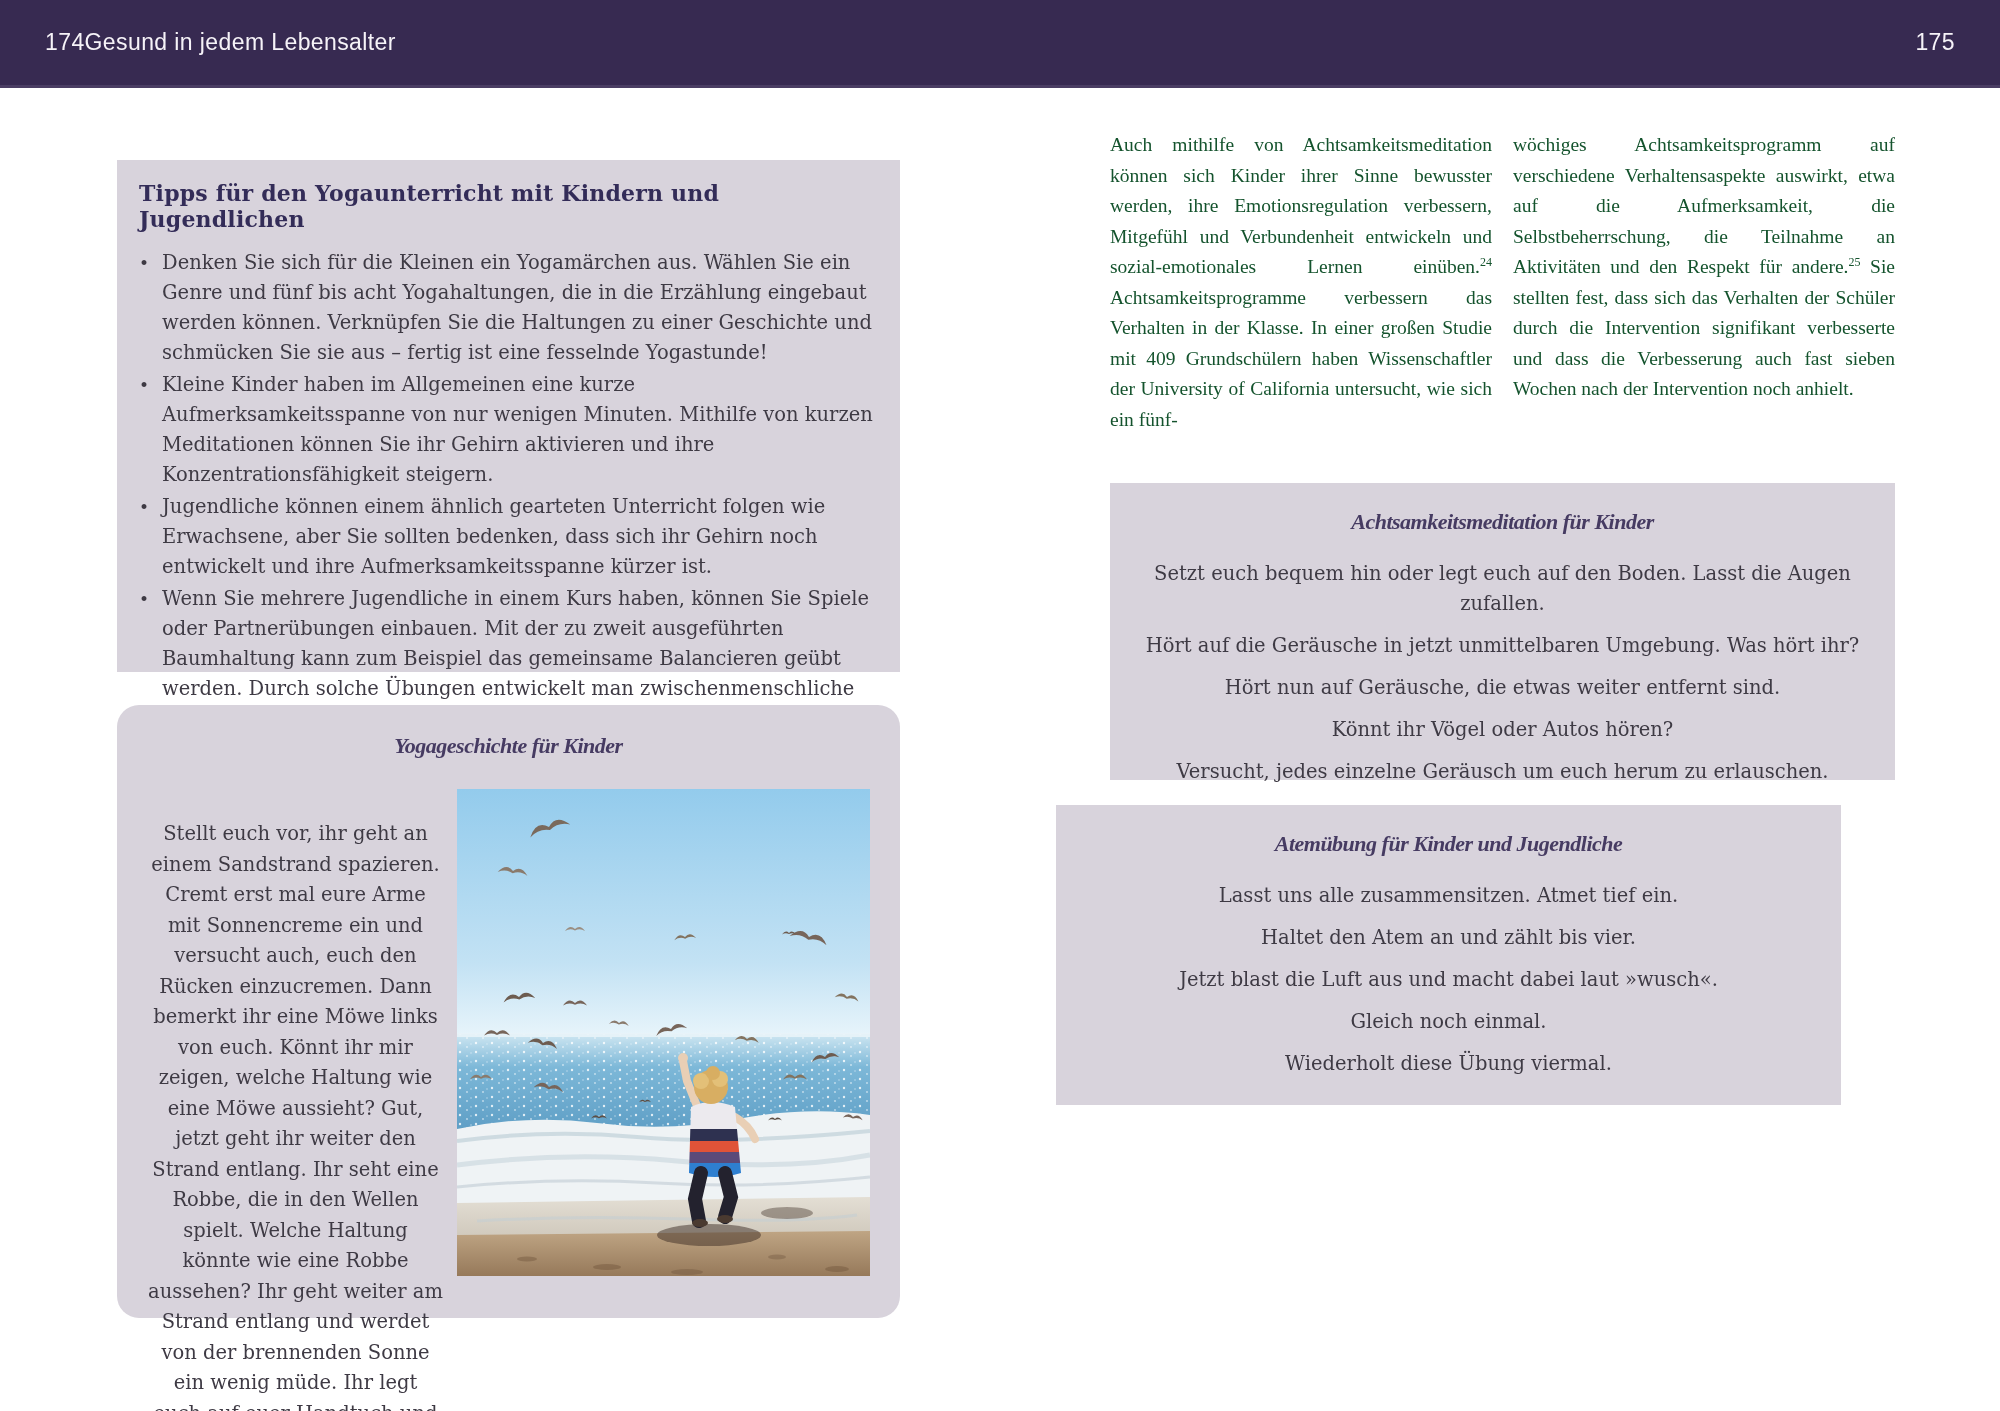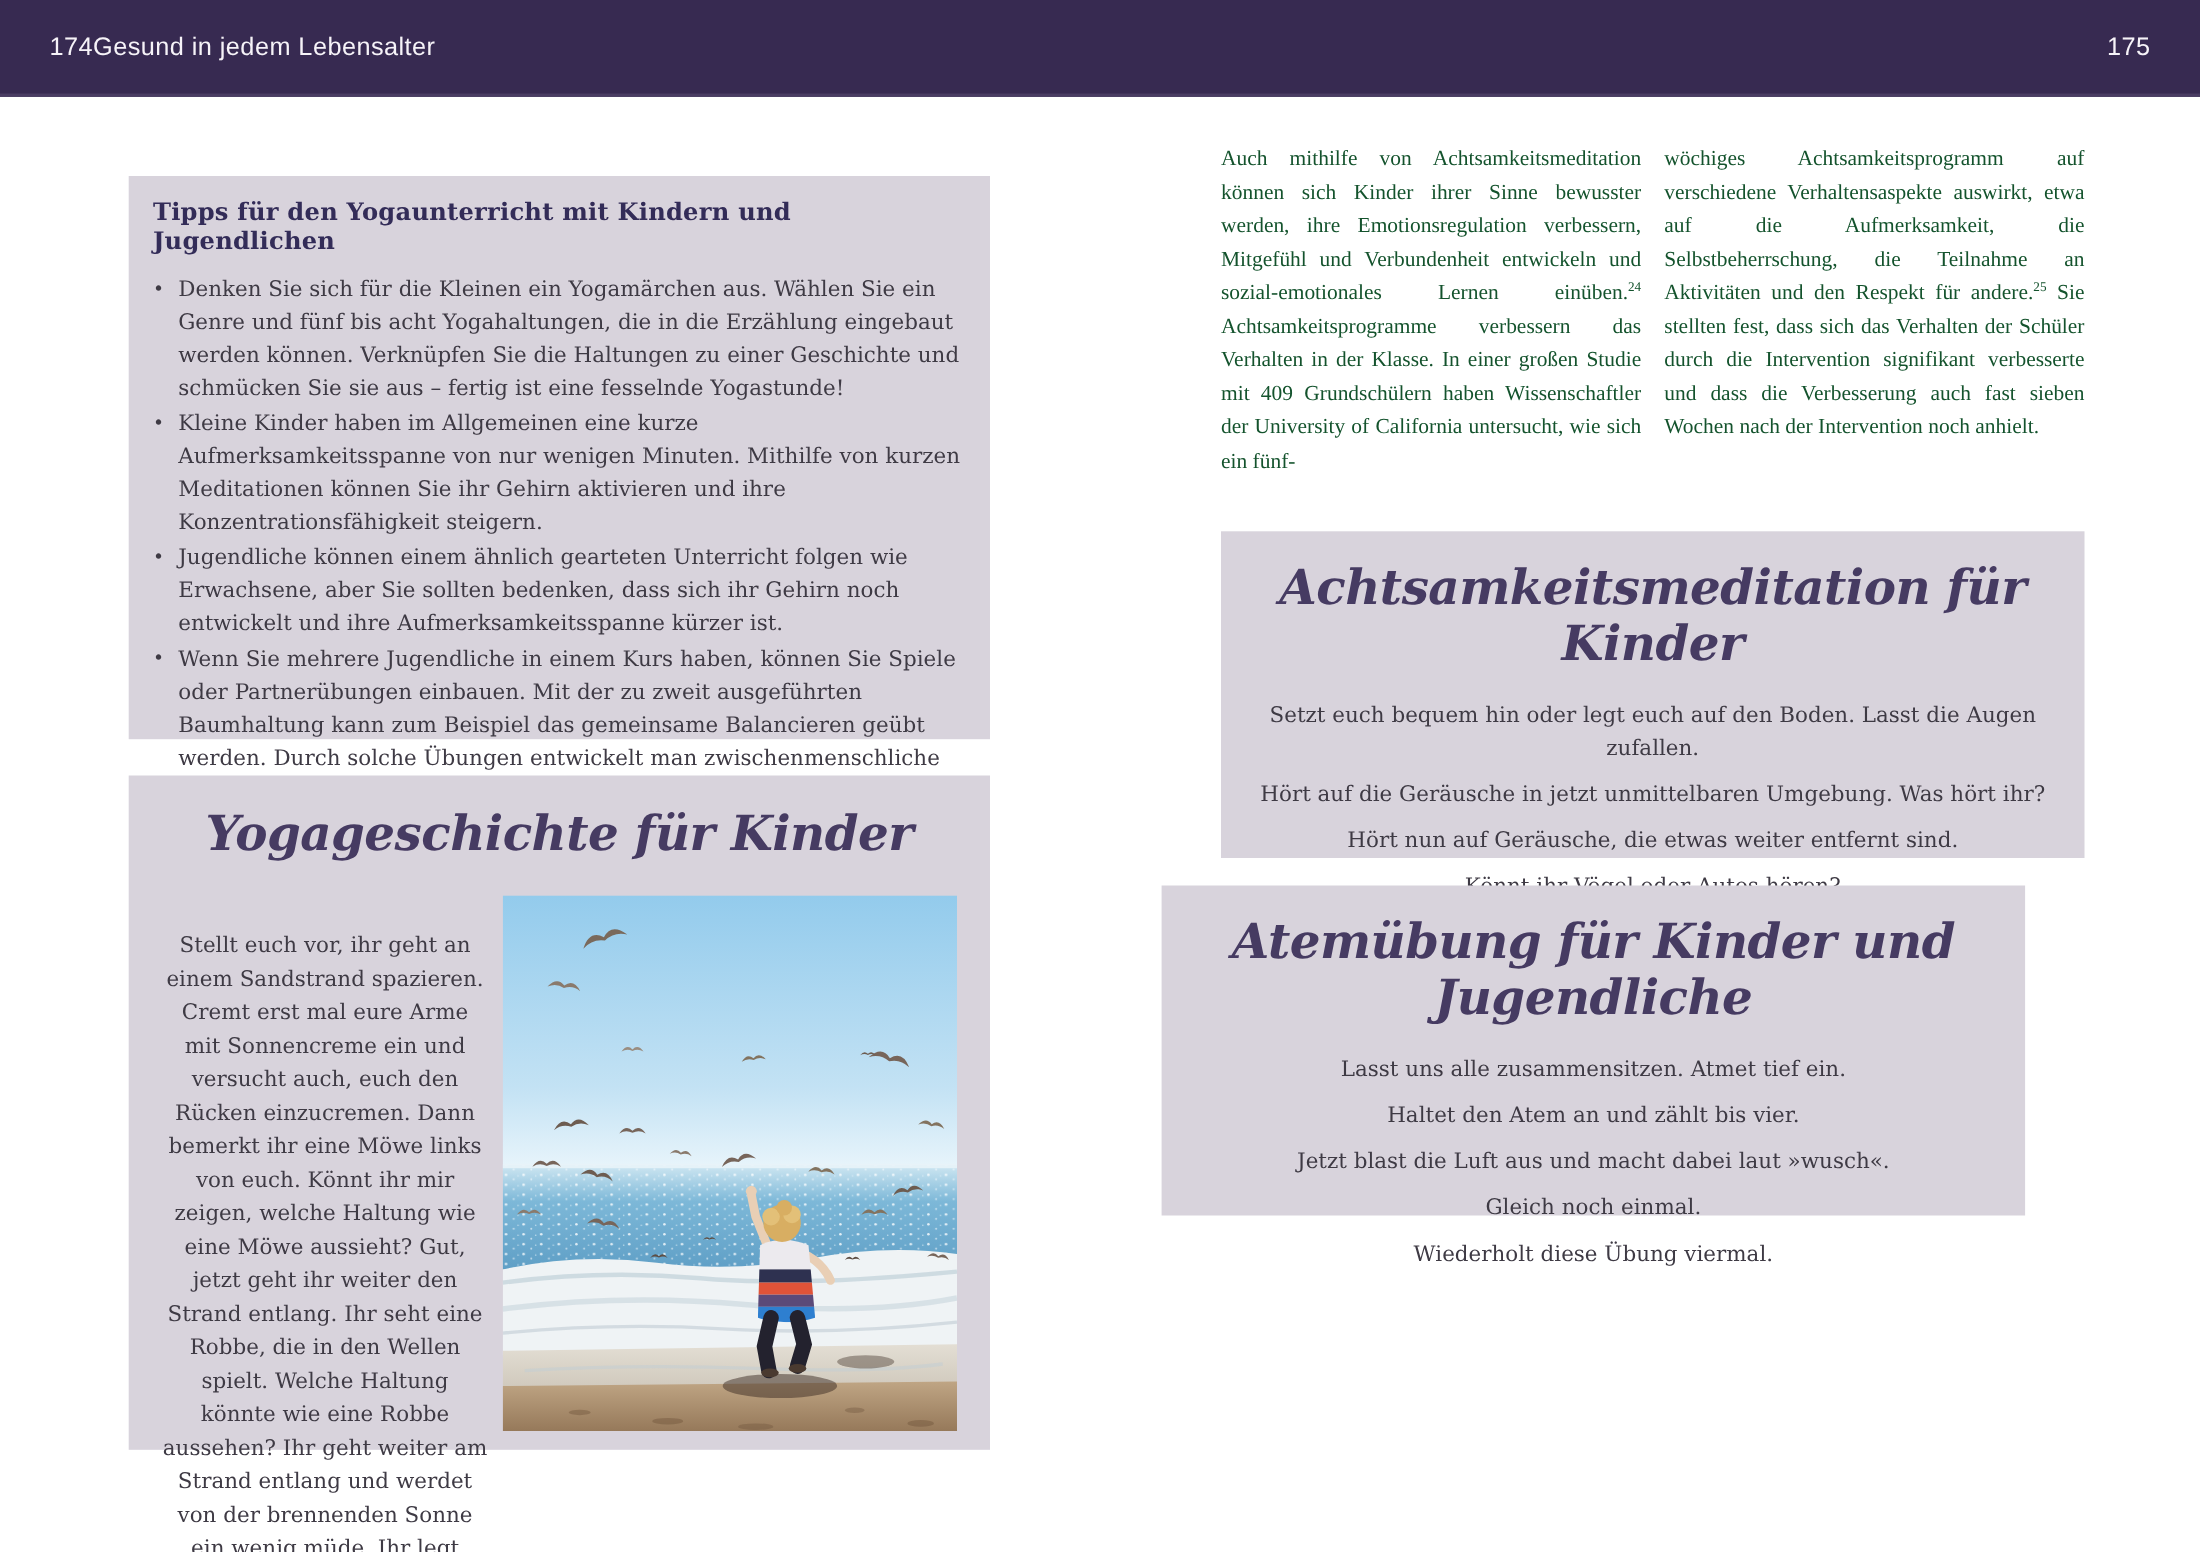--- a/index.html
+++ b/index.html
@@ -39,21 +39,21 @@
     letter-spacing:0.2px;
   }
   .tips-list{list-style:none;margin:0;padding:0;}
   .tips-list li{
     display:flex;gap:13px;
     font-size:19.5px;line-height:30px;color:#3e3a44;
     margin-bottom:2px;
   }
   .tips-list .bullet{flex:0 0 auto;font-size:17px;line-height:30px;color:#3e3a44;}
   
-  .story-box{left:117px;top:705px;width:783px;height:613px;padding:28px 30px;}
+  .story-box{left:117px;top:705px;width:783px;height:613px;padding:28px 30px;border-radius:22px;}
   .script-title{
     margin:0;
     text-align:center;
     font-family:"DejaVu Serif", serif;
     font-style:italic;font-weight:600;
     font-size:36px;color:#463b62;
     letter-spacing:-0.5px;
   }
   .story-content{display:flex;margin-top:30px;align-items:flex-start;}
   .story-text{
@@ -70,21 +70,21 @@
     font-size:19.5px;line-height:30.5px;color:#14532d;
     text-align:justify;
   }
   .body-col p{margin:0;}
   .body-col sup{font-size:12px;line-height:0;}
   .col-1{left:1110px;}
   .col-2{left:1513px;}
   
   .med-box{left:1110px;top:483px;width:785px;height:297px;padding:26px 30px;}
   .breath-box{left:1056px;top:805px;width:785px;height:300px;padding:26px 30px;}
-  .panel .script-title{font-size:44px;}
+  .panel .script-title{font-size:22px;font-family:Liberation Serif, serif;}
   .panel-lines{margin-top:24px;}
   .panel-lines p{
     margin:0 0 12px 0;
     text-align:center;
     font-size:19.5px;line-height:30px;color:#3e3a44;
   }
 </style>
 </head>
 <body>
 

